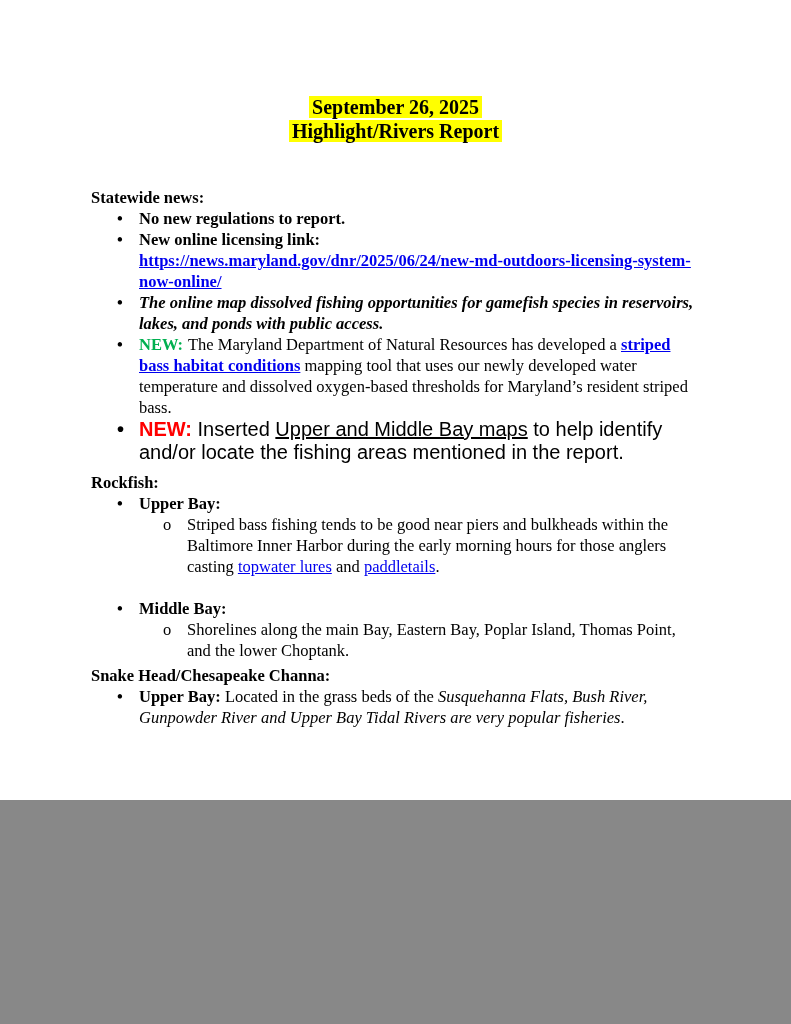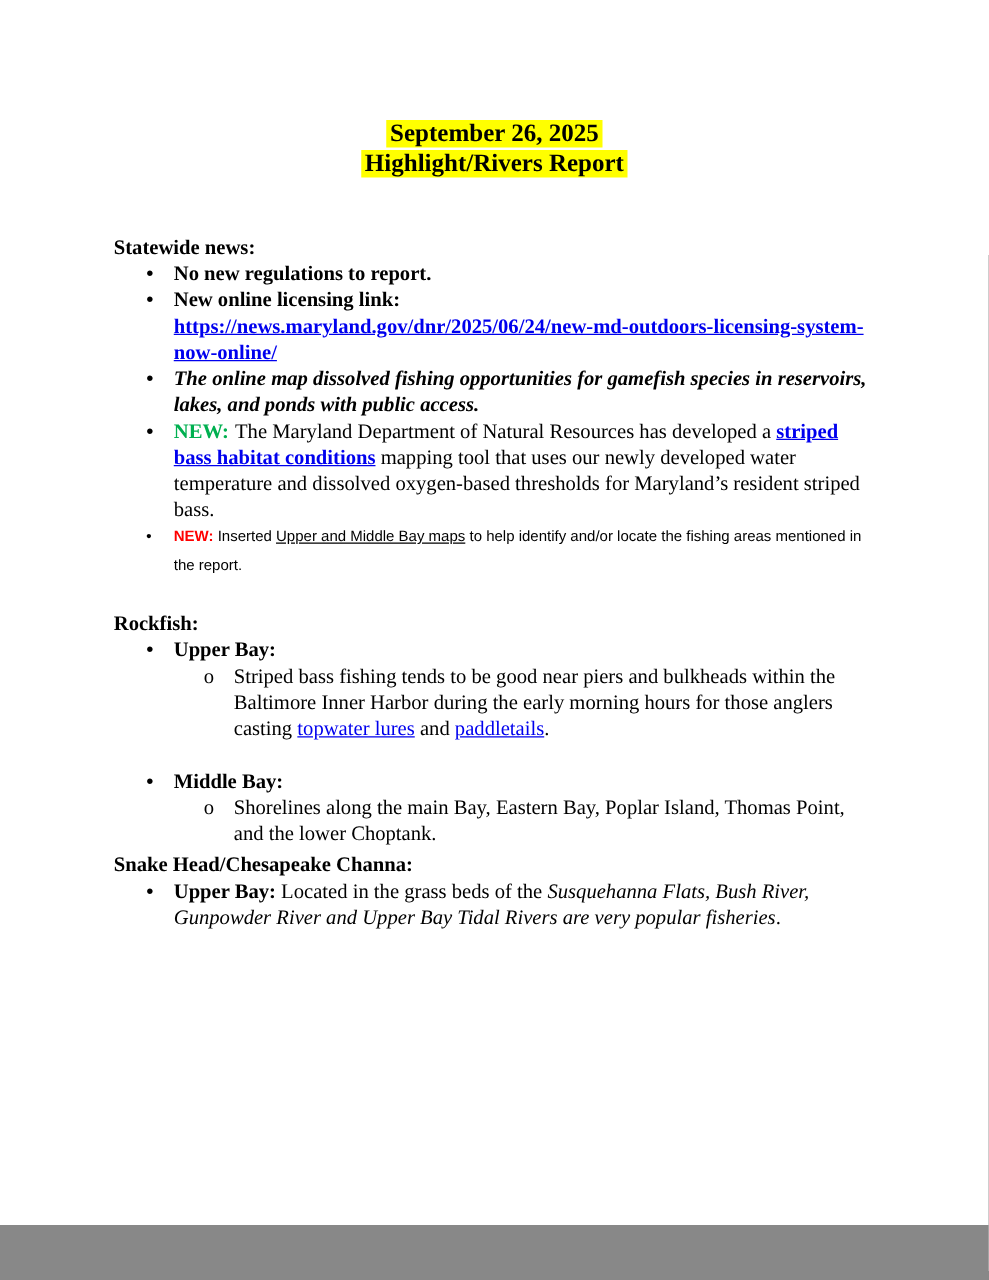--- a/index.html
+++ b/index.html
@@ -1,18 +1,18 @@
 <!DOCTYPE html>
 <html><head>
 <meta charset="utf-8">
 <style>
   html,body{margin:0;padding:0;background:#888;}
   .page{
     position:relative;
-    width:791px;height:980px;
+    width:791px;height:800px;
     margin:0 auto;
     background:#ffffff;
     font-family:"Liberation Serif", serif;
     font-size:16.5px;
     line-height:21px;
     color:#000;
     box-sizing:border-box;
     padding:95px 91px 0 91px;
     overflow:hidden;
   }
@@ -35,24 +35,24 @@
   .l2 > .m::before{content:"o";}
   .l3{padding-left:99px;}
   .l3 > .m{flex:0 0 20px;font-size:11px;}
   .l3 > .m::before{content:"\25AA";}
   a.lnk{color:#0000ee;text-decoration:underline;cursor:pointer;}
   .b{font-weight:bold;}
   .i{font-style:italic;}
   .bi{font-weight:bold;font-style:italic;}
   .brk{overflow-wrap:anywhere;word-break:break-word;}
   .new-green{color:#00b050;font-weight:bold;margin-right:5px;}
-  .sans{font-family:"Liberation Sans", sans-serif;font-size:12px;line-height:23px;}
+  .sans{font-family:"Liberation Sans", sans-serif;font-size:20px;line-height:23px;}
   .new-red{color:#ff0000;font-weight:bold;}
   .ul{text-decoration:underline;}
-  .sp-rockfish{margin-top:24px;}
+  .sp-rockfish{margin-top:8px;}
   .sp-middle{margin-top:21px;}
   .sp-snake{margin-top:4px;}
 </style>
 </head>
 <body>
 
 <div class="page">
 
   <div class="title-block">
     <div><span class="hl">September 26, 2025</span></div>

